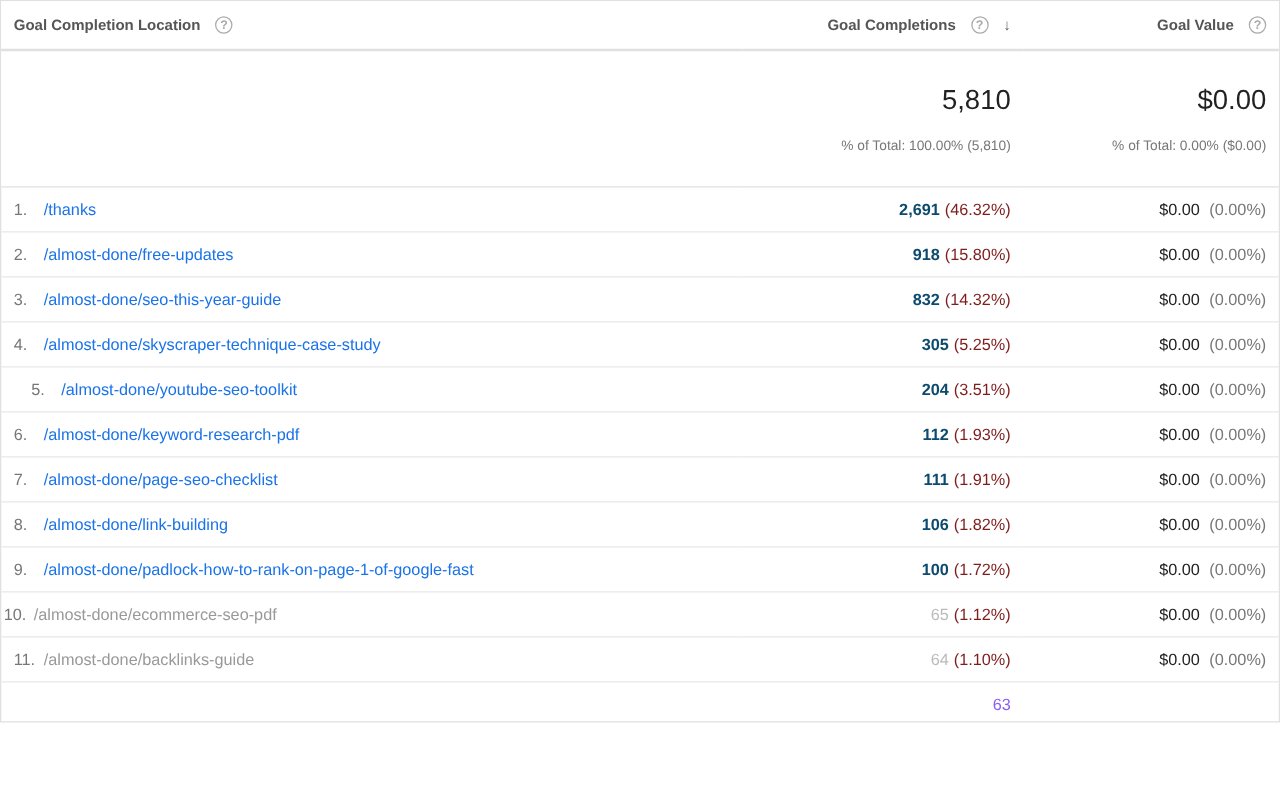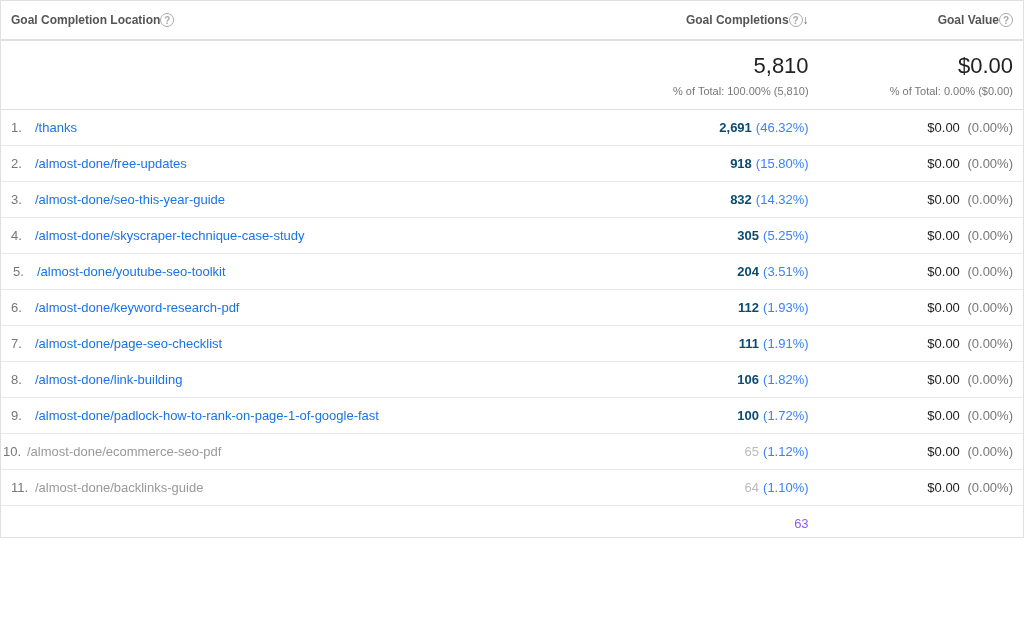--- a/index.html
+++ b/index.html
@@ -40,21 +40,21 @@
       background: #fff;
       vertical-align: middle;
     }
 
     th.numeric {
       text-align: right;
     }
 
     th .col-header-inner {
       display: flex;
-      gap: 0;
+      gap: 12px;
     }
 
     th.numeric .col-header-inner {
       justify-content: flex-end;
     }
 
     .help-icon {
       display: inline-block;
       width: 14px;
       height: 14px;
@@ -67,42 +67,42 @@
       cursor: pointer;
       font-weight: bold;
     }
 
     .sort-icon {
       color: #666;
       font-size: 12px;
     }
 
     .summary-row td {
-      padding: 12px 10px;
+      padding: 26px 10px;
       text-align: right;
       border-bottom: 1px solid #e0e0e0;
       background: #fff;
     }
 
     .summary-row td.location-col {
       text-align: left;
     }
 
     .summary-main {
       font-size: 22px;
       font-weight: 400;
       color: #222;
       display: block;
     }
 
     .summary-sub {
       font-size: 11px;
       color: #777;
       display: block;
-      margin-top: 6px;
+      margin-top: 18px;
     }
 
     tbody tr {
       border-bottom: 1px solid #e8e8e8;
     }
 
     tbody tr:last-child {
       border-bottom: none;
     }
 
@@ -130,21 +130,21 @@
     .numeric-cell {
       text-align: right;
     }
 
     .value-main {
       font-weight: 700;
       color: #0c4a6e;
     }
 
     .value-pct {
-      color: #3b82f6;
+      color: #7f1d1d;
       font-weight: 400;
       margin-left: 4px;
     }
 
     .goal-value-main {
       font-weight: 400;
       color: #222;
     }
 
     .goal-value-pct {
@@ -223,21 +223,21 @@
           <td style=""><span class="row-num">3.</span><a class="location-link" href="#">/almost-done/seo-this-year-guide</a></td>
           <td class="numeric-cell"><span class="value-main">832</span><span class="value-pct">(14.32%)</span></td>
           <td class="numeric-cell"><span class="goal-value-main">$0.00</span><span class="goal-value-pct">  (0.00%)</span></td>
         </tr>
         <tr>
           <td style="padding-left: 10px;"><span class="row-num">4.</span><a class="location-link" href="#">/almost-done/skyscraper-technique-case-study</a></td>
           <td class="numeric-cell"><span class="value-main">305</span><span class="value-pct">(5.25%)</span></td>
           <td class="numeric-cell"><span class="goal-value-main">$0.00</span><span class="goal-value-pct">  (0.00%)</span></td>
         </tr>
         <tr>
-          <td style="padding-left: 12px;"><span class="row-num">5.</span><a class="location-link" href="#">/almost-done/youtube-seo-toolkit</a></td>
+          <td style="padding-left: 24px;"><span class="row-num">5.</span><a class="location-link" href="#">/almost-done/youtube-seo-toolkit</a></td>
           <td class="numeric-cell"><span class="value-main">204</span><span class="value-pct">(3.51%)</span></td>
           <td class="numeric-cell"><span class="goal-value-main">$0.00</span><span class="goal-value-pct">  (0.00%)</span></td>
         </tr>
         <tr>
           <td style="padding-left: 10px;"><span class="row-num">6.</span><a class="location-link" href="#">/almost-done/keyword-research-pdf</a></td>
           <td class="numeric-cell"><span class="value-main">112</span><span class="value-pct">(1.93%)</span></td>
           <td class="numeric-cell"><span class="goal-value-main">$0.00</span><span class="goal-value-pct">  (0.00%)</span></td>
         </tr>
         <tr>
           <td style="padding-left: 10px;"><span class="row-num">7.</span><a class="location-link" href="#">/almost-done/page-seo-checklist</a></td>

